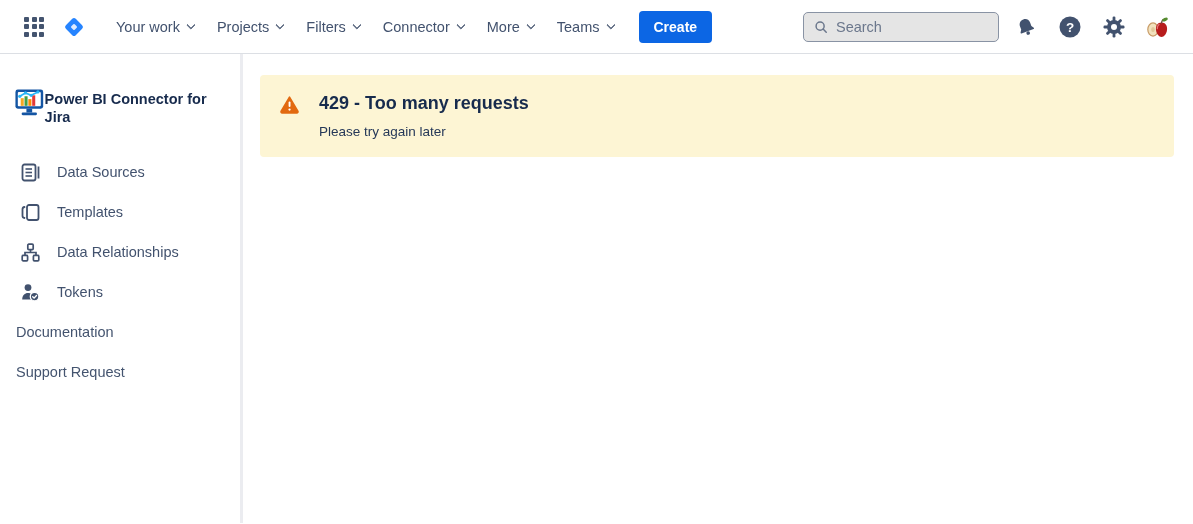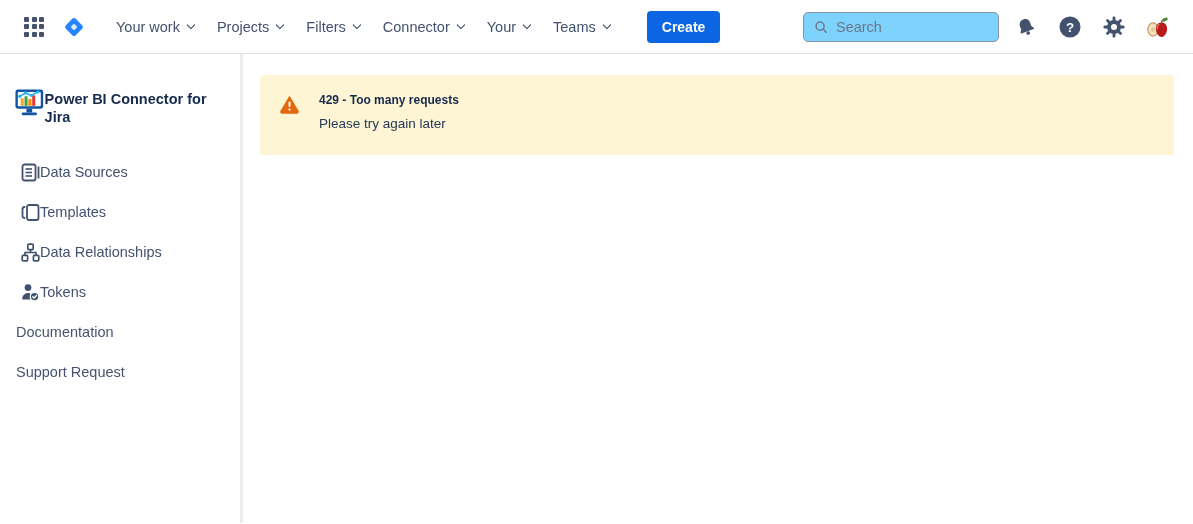--- a/index.html
+++ b/index.html
@@ -13,53 +13,53 @@
   .grid-btn { width:32px; height:32px; display:flex; align-items:center; justify-content:center;
     border-radius:4px; cursor:pointer; }
   .grid-icon { display:grid; grid-template-columns:repeat(3,5px); grid-template-rows:repeat(3,5px); gap:2.5px; }
   .grid-icon span { background:#44546F; border-radius:1px; }
   .logo-btn { width:40px; height:32px; display:flex; align-items:center; justify-content:center; cursor:pointer; }
   .nav-items { display:flex; align-items:flex-end; margin-left:6px; }
   .nav-item { display:flex; align-items:center; gap:6px; padding:7px 12px; border-radius:4px;
     color:#42526E; font-size:14.5px; font-weight:500; cursor:pointer; white-space:nowrap; }
   .chev { width:7px; height:7px; border-right:2px solid #6B778C; border-bottom:2px solid #6B778C;
     transform:rotate(45deg) translateY(-2px); border-radius:1px; }
-  .create-btn { margin-left:22px; background:#0C66E4; color:#fff; font-size:14px; font-weight:700;
+  .create-btn { margin-left:10px; background:#0C66E4; color:#fff; font-size:14px; font-weight:700;
     border:none; border-radius:4px; padding:8px 15px; cursor:pointer; font-family:inherit; }
 
   .nav-right { margin-left:auto; display:flex; align-items:center; gap:10px; }
   .search-box { display:flex; align-items:center; gap:8px; width:196px; height:30px;
-    border:1.5px solid #8993A4; border-radius:5px; padding:0 10px; background:#7dd3fc; }
+    border:1.5px solid #8993A4; border-radius:5px; padding:0 10px; background:#e5e5e5; }
   .search-box input { border:none; outline:none; width:100%; font-size:14.5px; color:#172B4D;
     font-family:inherit; background:transparent; }
   .search-box input::placeholder { color:#6B778C; }
   .icon-btn { width:34px; height:34px; display:flex; align-items:center; justify-content:center;
     border-radius:50%; cursor:pointer; }
 
   
   .page { display:flex; height:469px; }
   .sidebar { width:240px; flex:0 0 240px; padding-top:32px; background:#fff; }
   .v-divider { width:3px; flex:0 0 3px; background:#EBECF0; }
   .main { flex:1; padding:21px 19px 0 17px; background:#fff; }
 
   
   .app-header { display:flex; align-items:flex-start; padding:0 12px 0 14px; margin-bottom:26px; }
   .app-title { color:#172B4D; font-size:14.5px; font-weight:700; line-height:1.25; padding-top:4px; }
-  .side-item { display:flex; align-items:center; gap:0; height:40px; padding-left:20px;
+  .side-item { display:flex; align-items:center; gap:17px; height:40px; padding-left:20px;
     color:#42526E; font-size:14.5px; cursor:pointer; }
   .side-icon { width:20px; height:20px; display:flex; align-items:center; justify-content:center; }
   .support-heading { margin-top:30px; padding-left:16px; font-size:11px; font-weight:700;
     letter-spacing:.4px; color:#505F79; height:26px; display:flex; align-items:center; }
   .support-link { display:flex; align-items:center; height:40px; padding-left:16px;
     color:#44546F; font-size:14.5px; cursor:pointer; }
 
   
   .banner { background:#FDF5D4; border-radius:4px; padding:18px 20px; display:flex; gap:20px;
     align-items:flex-start; min-height:80px; }
-  .banner-title { color:#172B4D; font-size:12px; font-weight:700; line-height:1.2; }
+  .banner-title { color:#172B4D; font-size:18px; font-weight:700; line-height:1.2; }
   .banner-msg { color:#253858; font-size:13.5px; margin-top:9px; }
 </style>
 </head>
 <body>
 
 <header class="topnav">
   <div class="nav-left">
     <div class="grid-btn">
       <div class="grid-icon">
         <span></span>
@@ -90,21 +90,21 @@
       </div>
       <div class="nav-item">
         <span>Filters</span>
         <span class="chev"></span>
       </div>
       <div class="nav-item">
         <span>Connector</span>
         <span class="chev"></span>
       </div>
       <div class="nav-item">
-        <span>Your</span>
+        <span>More</span>
         <span class="chev"></span>
       </div>
       <div class="nav-item">
         <span>Teams</span>
         <span class="chev"></span>
       </div>
     </nav>
     <button class="create-btn">Create</button>
   </div>
 

